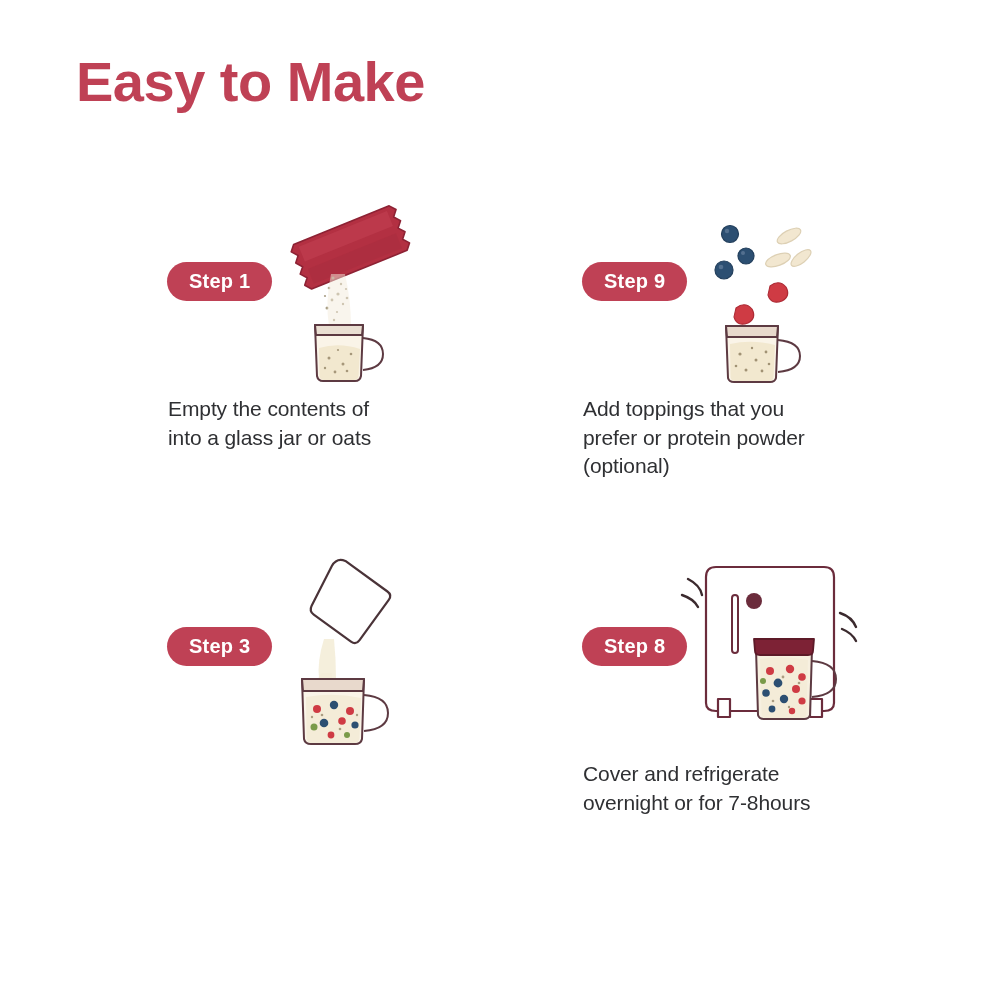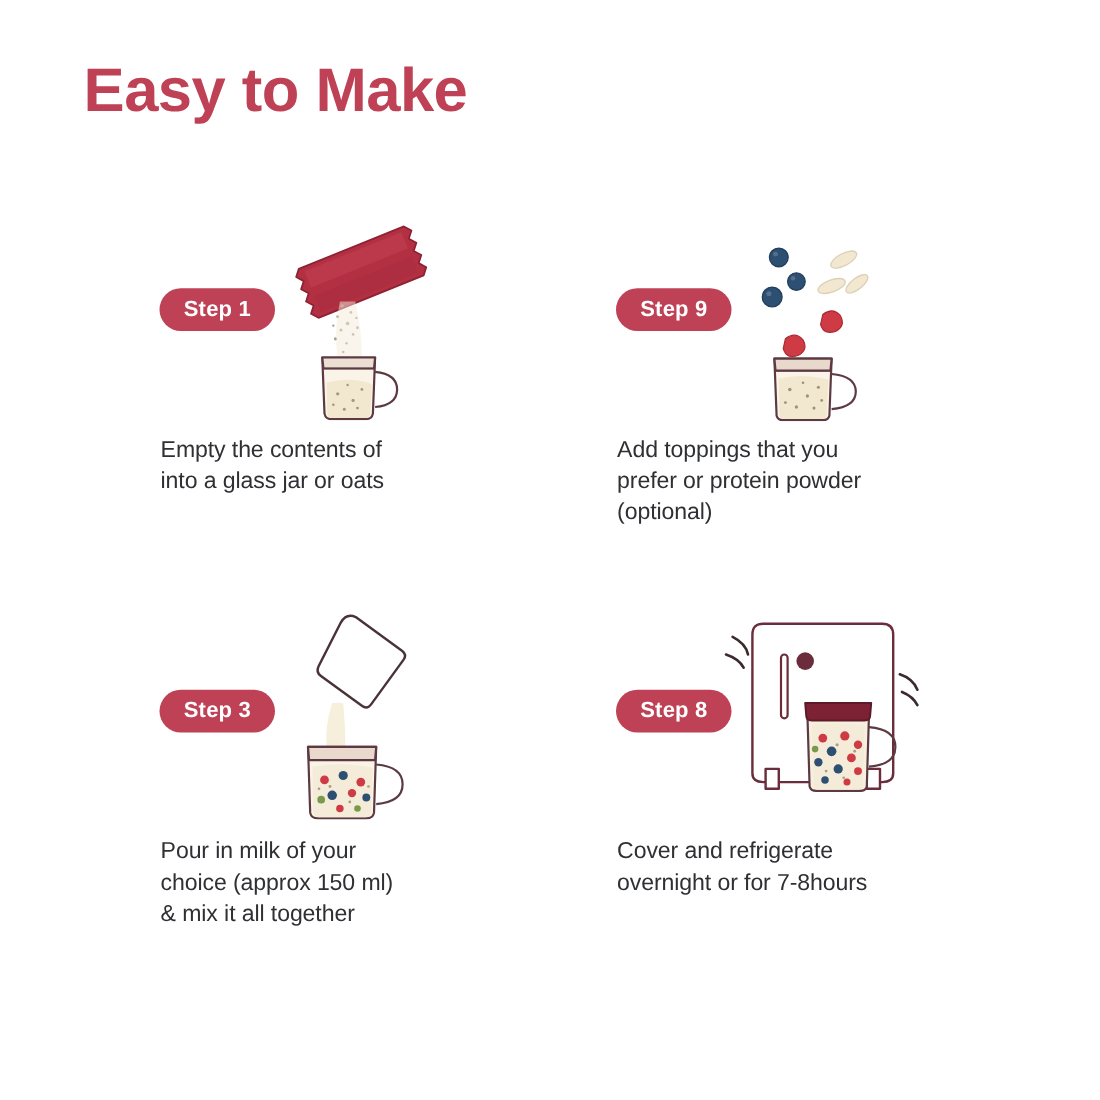--- a/index.html
+++ b/index.html
@@ -39,20 +39,21 @@
     width: 1000px;
     display: grid;
     grid-template-columns: 415px 415px;
     grid-template-rows: 365px 365px;
     column-gap: 0px;
     padding-left: 145px;
     box-sizing: border-box;
   }
   .step-cell {
     position: relative;
+    margin-left: 22px;
   }
   .step-visual {
     position: relative;
     height: 195px;
     width: 380px;
   }
   .badge {
     position: absolute;
     left: 0;
     top: 72px;
@@ -237,25 +238,20 @@
               <circle cx="85" cy="180" r="3" fill="#7a9a4a"></circle>
             </g>
             <g fill="#8d7d5e" opacity="0.7">
               <circle cx="60" cy="160" r="1.3"></circle>
                 <circle cx="78" cy="174" r="1.3"></circle>
               <circle cx="95" cy="160" r="1.2"></circle>
                 <circle cx="50" cy="162" r="1.2"></circle>
             </g>
           </svg>
         </div>
-      </div>
-      <div class="step-text">
-        <span class="ln">Pour in milk of your</span>
-        <span class="ln">choice (approx 150 ml)</span>
-        <span class="ln">&amp; mix it all together</span>
       </div>
     </div>
 
     <div class="step-cell">
       <div class="step-visual">
         <div class="badge">Step 8</div>
         <div class="art art-4">
           <svg width="250" height="190" viewBox="0 0 250 190">
 
             <g stroke="#3b2a2e" stroke-width="2.4" fill="none" stroke-linecap="round">

